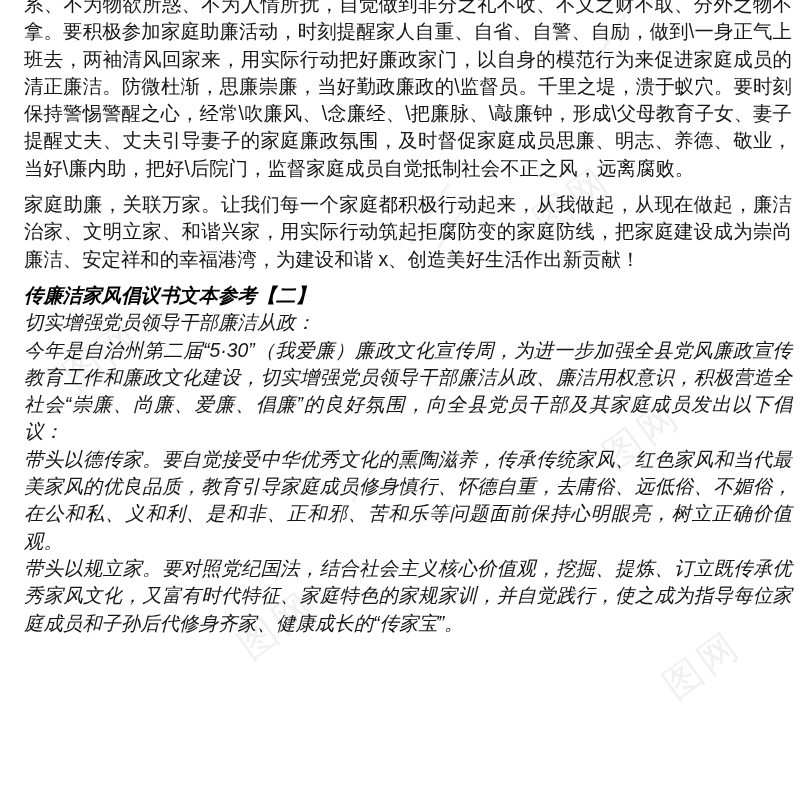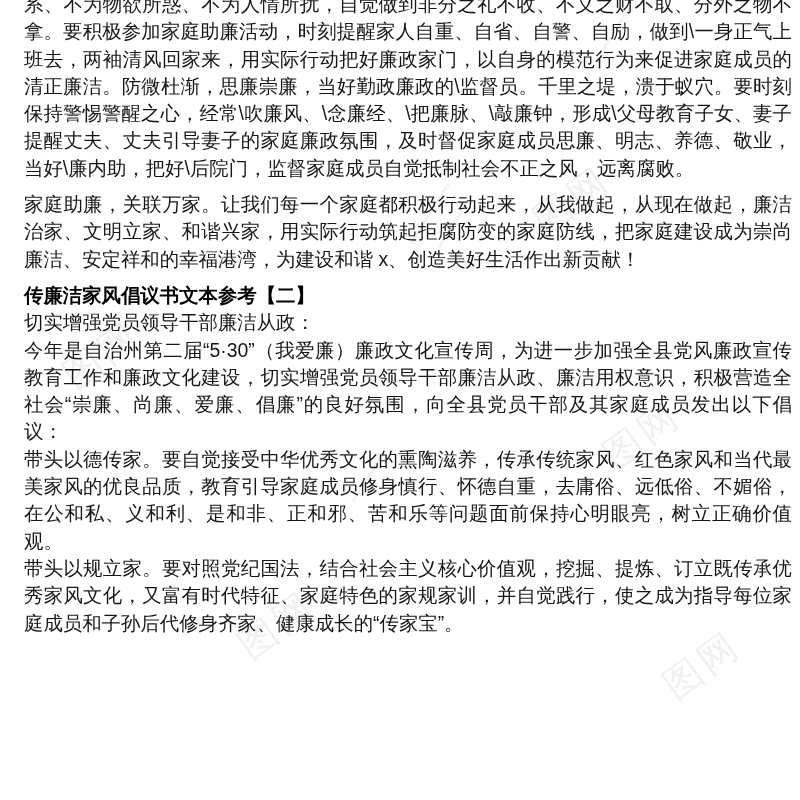--- a/index.html
+++ b/index.html
@@ -24,20 +24,21 @@
     color: #161616;
     text-align: justify;
     text-justify: inter-ideograph;
     z-index: 2;
   }
   .doc p {
     margin: 0 0 9px 0;
   }
   .part2 p {
     margin: 0;
+    font-style: italic;
   }
   .section-heading {
     font-weight: 700;
     color: #000000;
     margin: 0;
   }
   
   .wm-layer {
     position: absolute;
     inset: 0;

